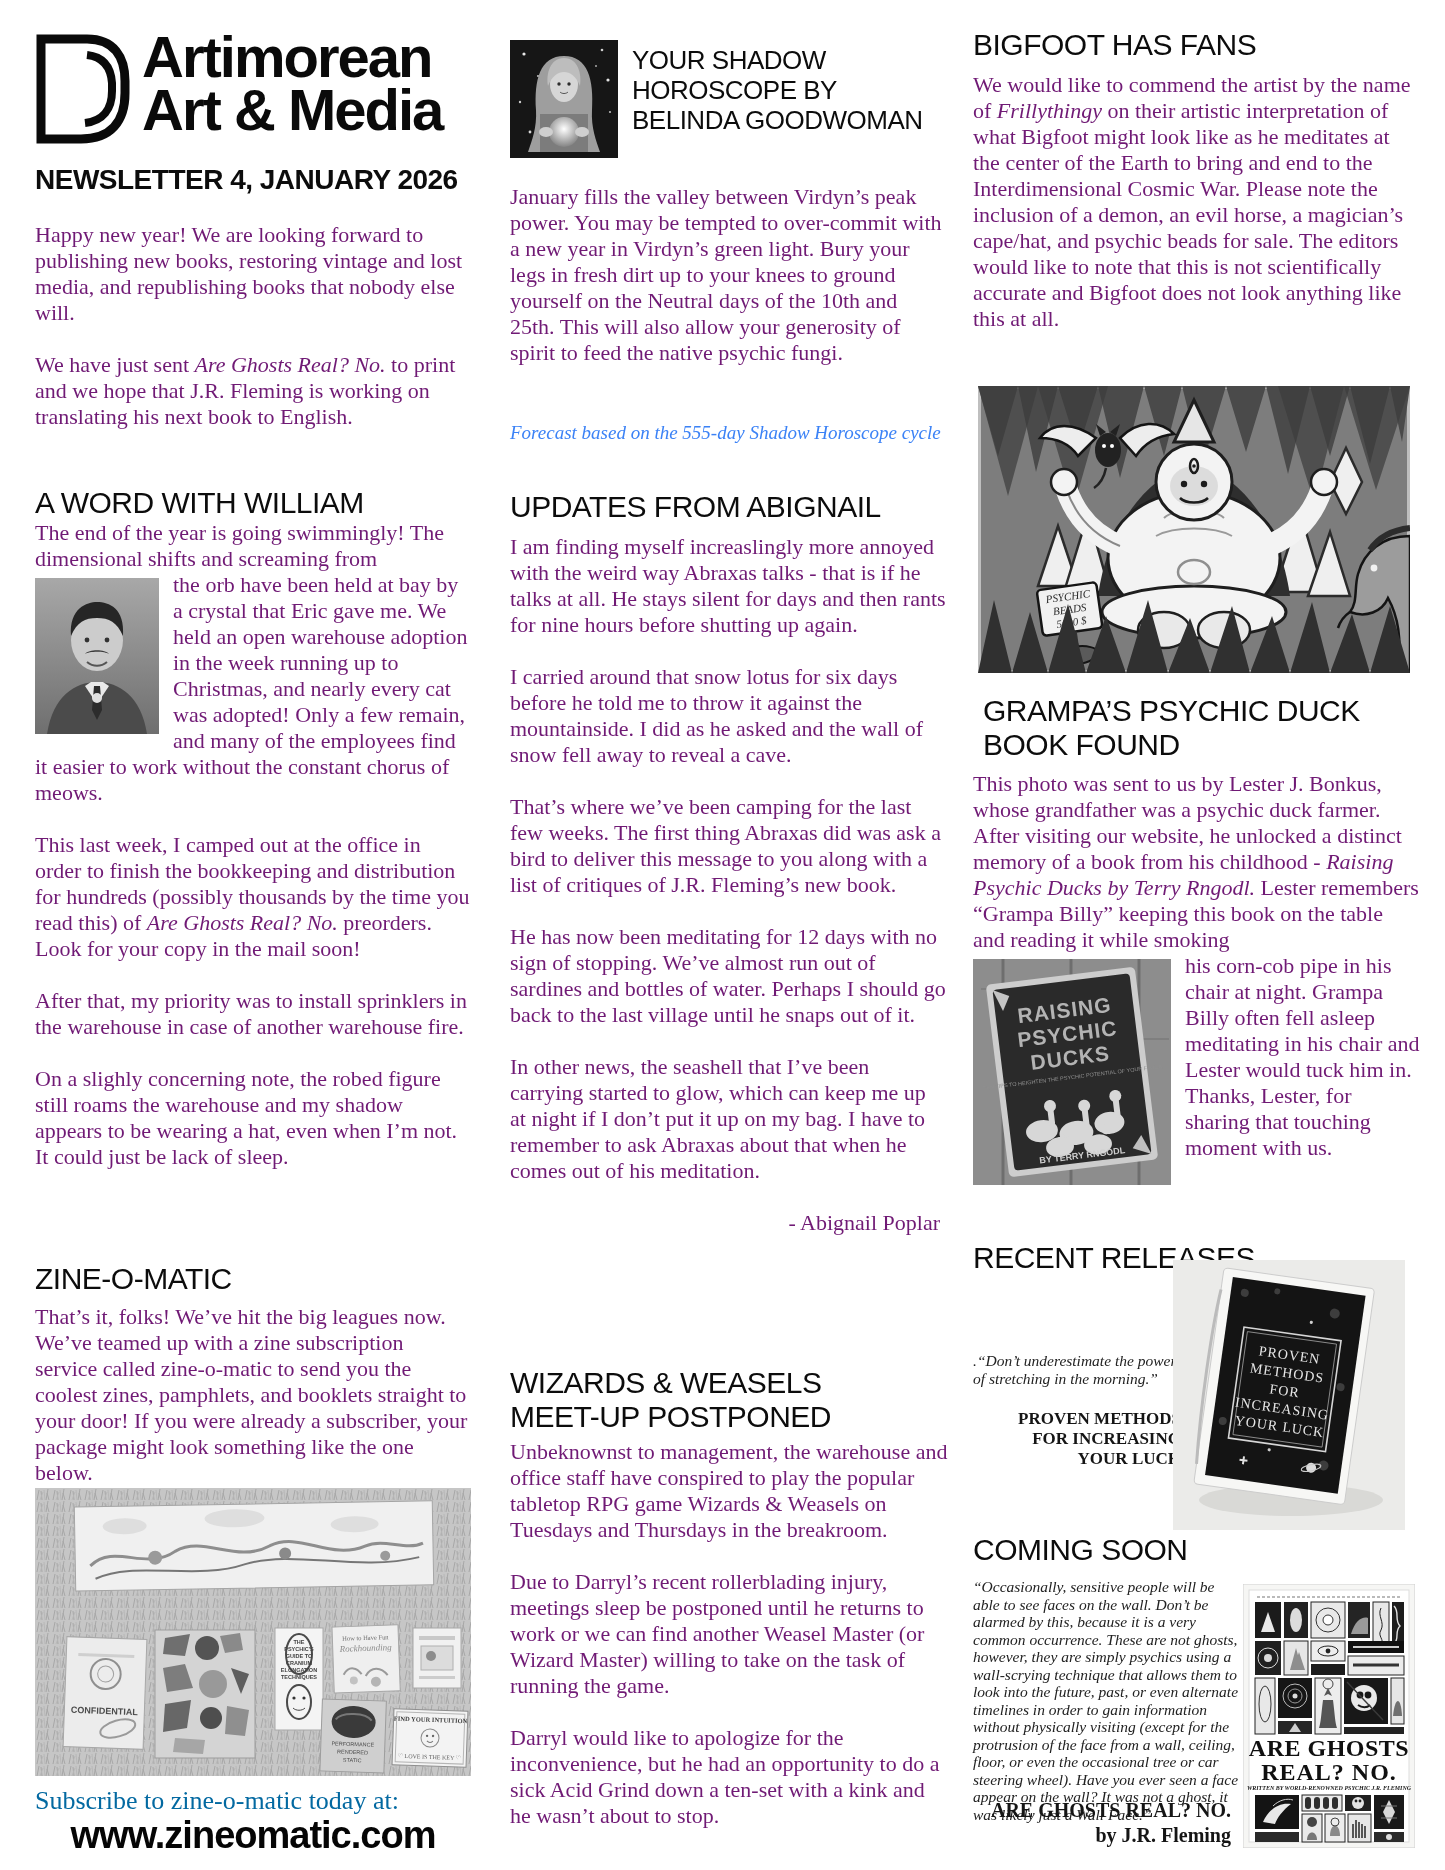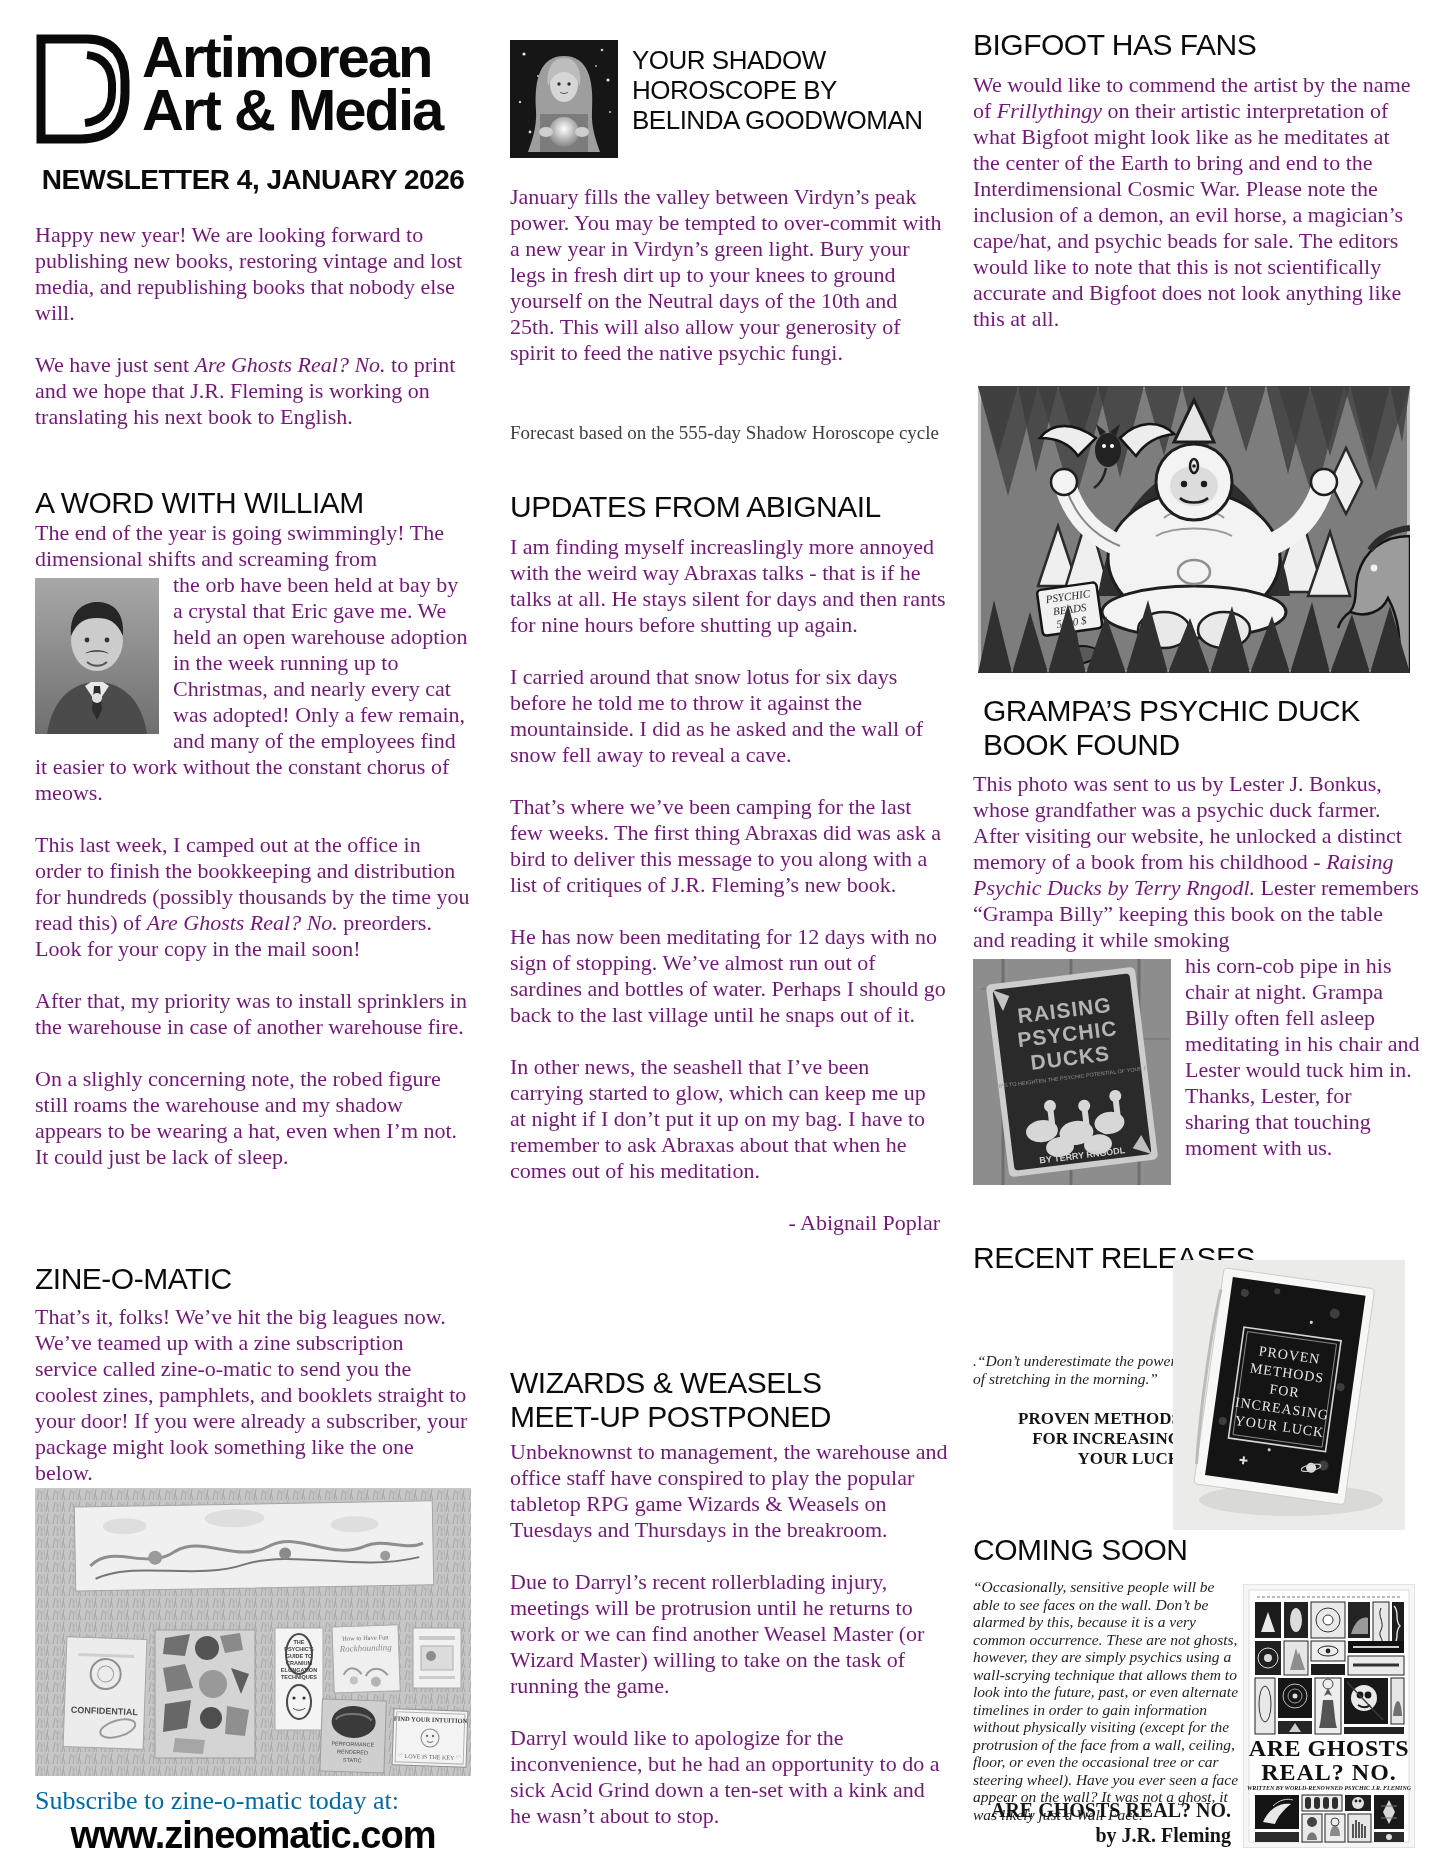--- a/index.html
+++ b/index.html
@@ -8,24 +8,24 @@
   .abs{position:absolute;}
   .h1{font-family:"Liberation Sans", sans-serif;font-weight:400;font-size:30px;line-height:1.12;
       letter-spacing:-0.5px;color:#0c0c0c;}
   .body{font-size:22px;line-height:26px;color:#701a75;}
   .body p{margin:0 0 26px 0;}
   .body p:last-child{margin-bottom:0;}
   .em{font-style:italic;}
   .right{text-align:right;}
   .masthead-name{font-family:"Liberation Sans", sans-serif;font-weight:700;font-size:58px;line-height:0.92;
       letter-spacing:-2px;color:#0a0a0a;}
-  .issue-line{font-family:"Liberation Sans", sans-serif;font-weight:700;font-size:28px;letter-spacing:-0.5px;color:#0c0c0c;text-align:center;}
+  .issue-line{font-family:"Liberation Sans", sans-serif;font-weight:700;font-size:28px;letter-spacing:-0.5px;color:#0c0c0c;}
   .subscribe{font-size:26px;color:#0369a1;}
   .url{font-family:"Liberation Sans", sans-serif;font-weight:700;font-size:38px;letter-spacing:-1px;text-align:center;color:#050505;}
-  .note-italic{font-size:19px;color:#404040;}
+  .note-italic{font-style:italic;font-size:19px;color:#3b82f6;}
   .small-quote{font-style:italic;font-size:15.5px;line-height:17.5px;color:#222;}
   .small-title{font-weight:700;font-size:17px;line-height:20px;}
   .big-serif-title{font-weight:700;font-size:20px;line-height:25px;}
   .float-img{float:left;}
   .flow::after{content:"";display:block;clear:both;}
   svg text{user-select:none;}
 </style>
 </head>
 <body>
 
@@ -244,21 +244,21 @@
     </div>
   </div>
 
   <div class="abs" style="left:510px;top:1366px;width:440px;">
     <div class="h1">
       <div>WIZARDS &amp; WEASELS</div>
       <div>MEET-UP POSTPONED</div>
     </div>
     <div class="body" style="margin-top:6px;">
       <p>Unbeknownst to management, the warehouse and office staff have conspired to play the popular tabletop RPG game Wizards &amp; Weasels on Tuesdays and Thursdays in the breakroom.</p>
-      <p>Due to Darryl’s recent rollerblading injury, meetings will be protrusion until he returns to work or we can find another Weasel Master (or Wizard Master) willing to take on the task of running the game.</p>
+      <p>Due to Darryl’s recent rollerblading injury, meetings sleep be postponed until he returns to work or we can find another Weasel Master (or Wizard Master) willing to take on the task of running the game.</p>
       <p>Darryl would like to apologize for the inconvenience, but he had an opportunity to do a sick Acid Grind down a ten-set with a kink and he wasn’t about to stop.</p>
     </div>
   </div>
 
   <div class="abs" style="left:973px;top:28px;width:447px;">
     <div class="h1">BIGFOOT HAS FANS</div>
     <div class="body" style="margin-top:10px;"><span>We would like to commend the artist by the name of </span><span class="em">Frillythingy</span><span> on their artistic interpretation of what Bigfoot might look like as he meditates at the center of the Earth to bring and end to the Interdimensional Cosmic War. Please note the inclusion of a demon, an evil horse, a magician’s cape/hat, and psychic beads for sale. The editors would like to note that this is not scientifically accurate and Bigfoot does not look anything like this at all.</span></div>
   </div>
 
   <svg class="abs" style="left:978px;top:386px;" width="432" height="287" viewBox="0 0 432 287">

